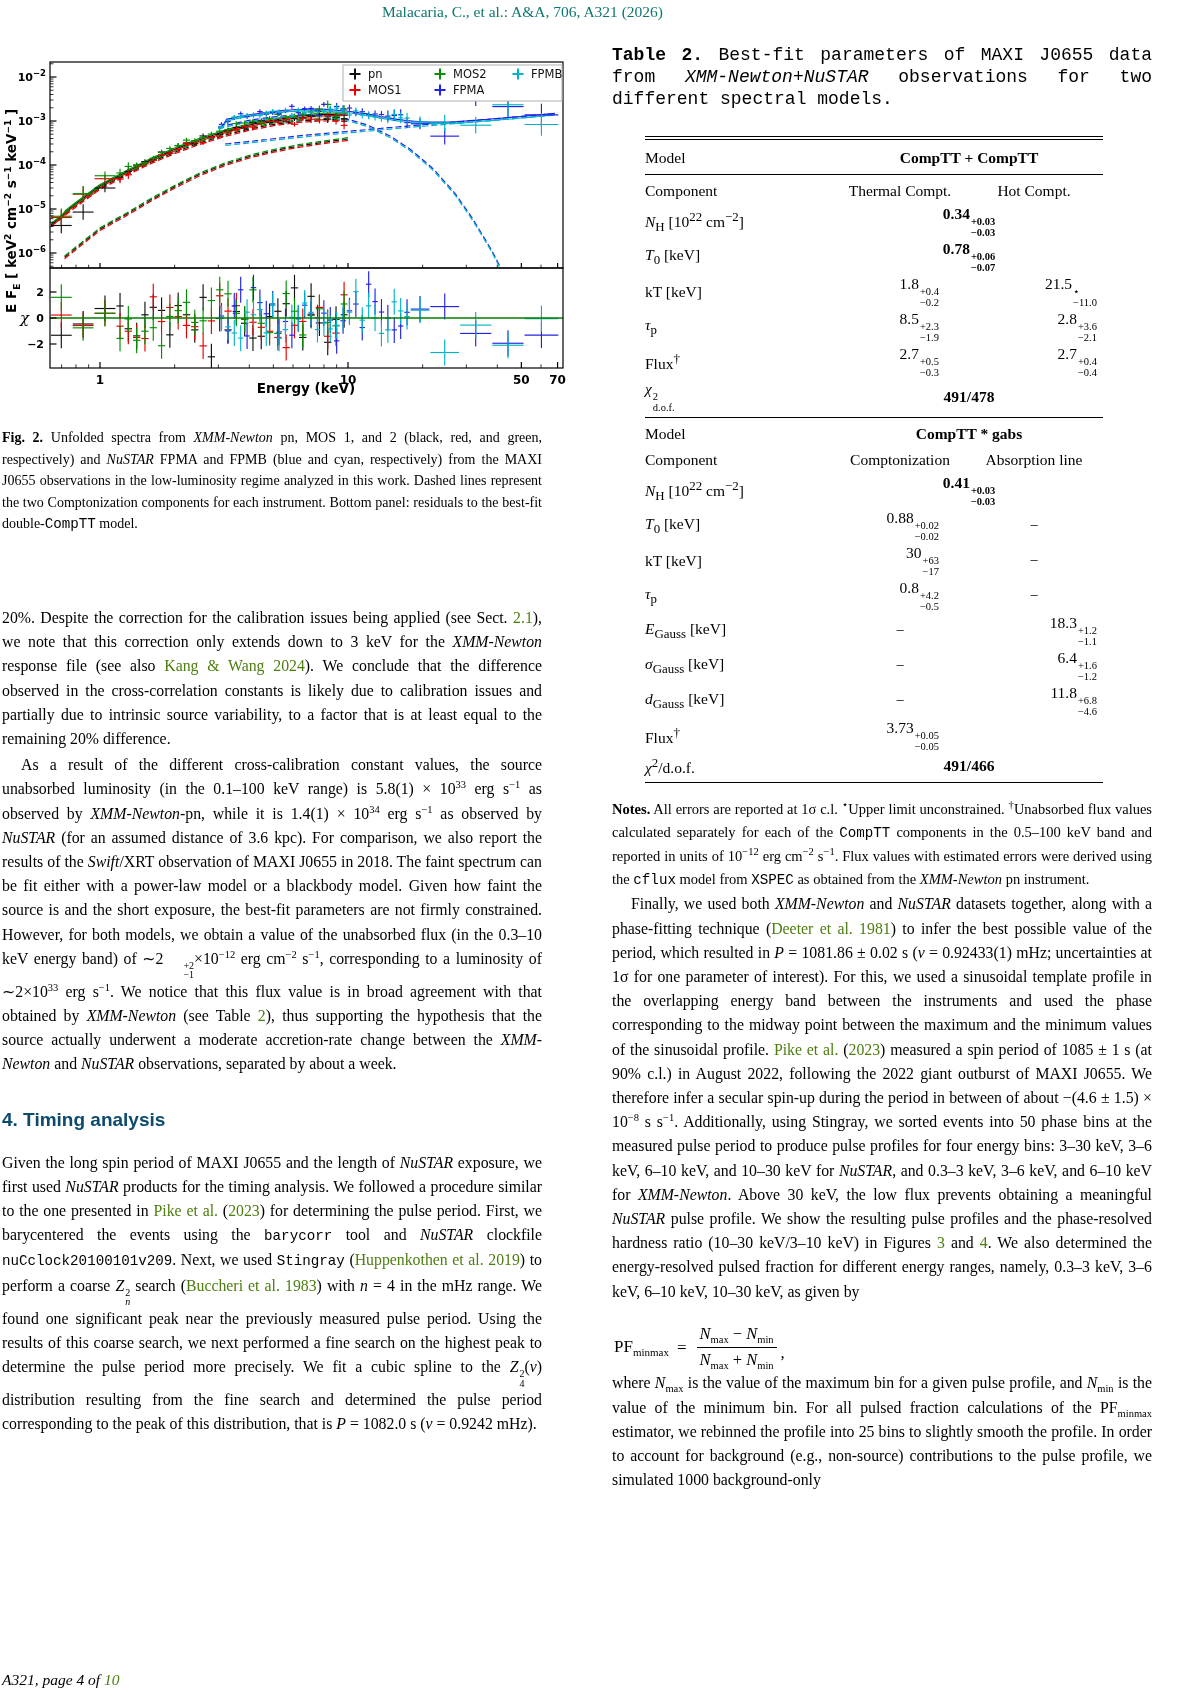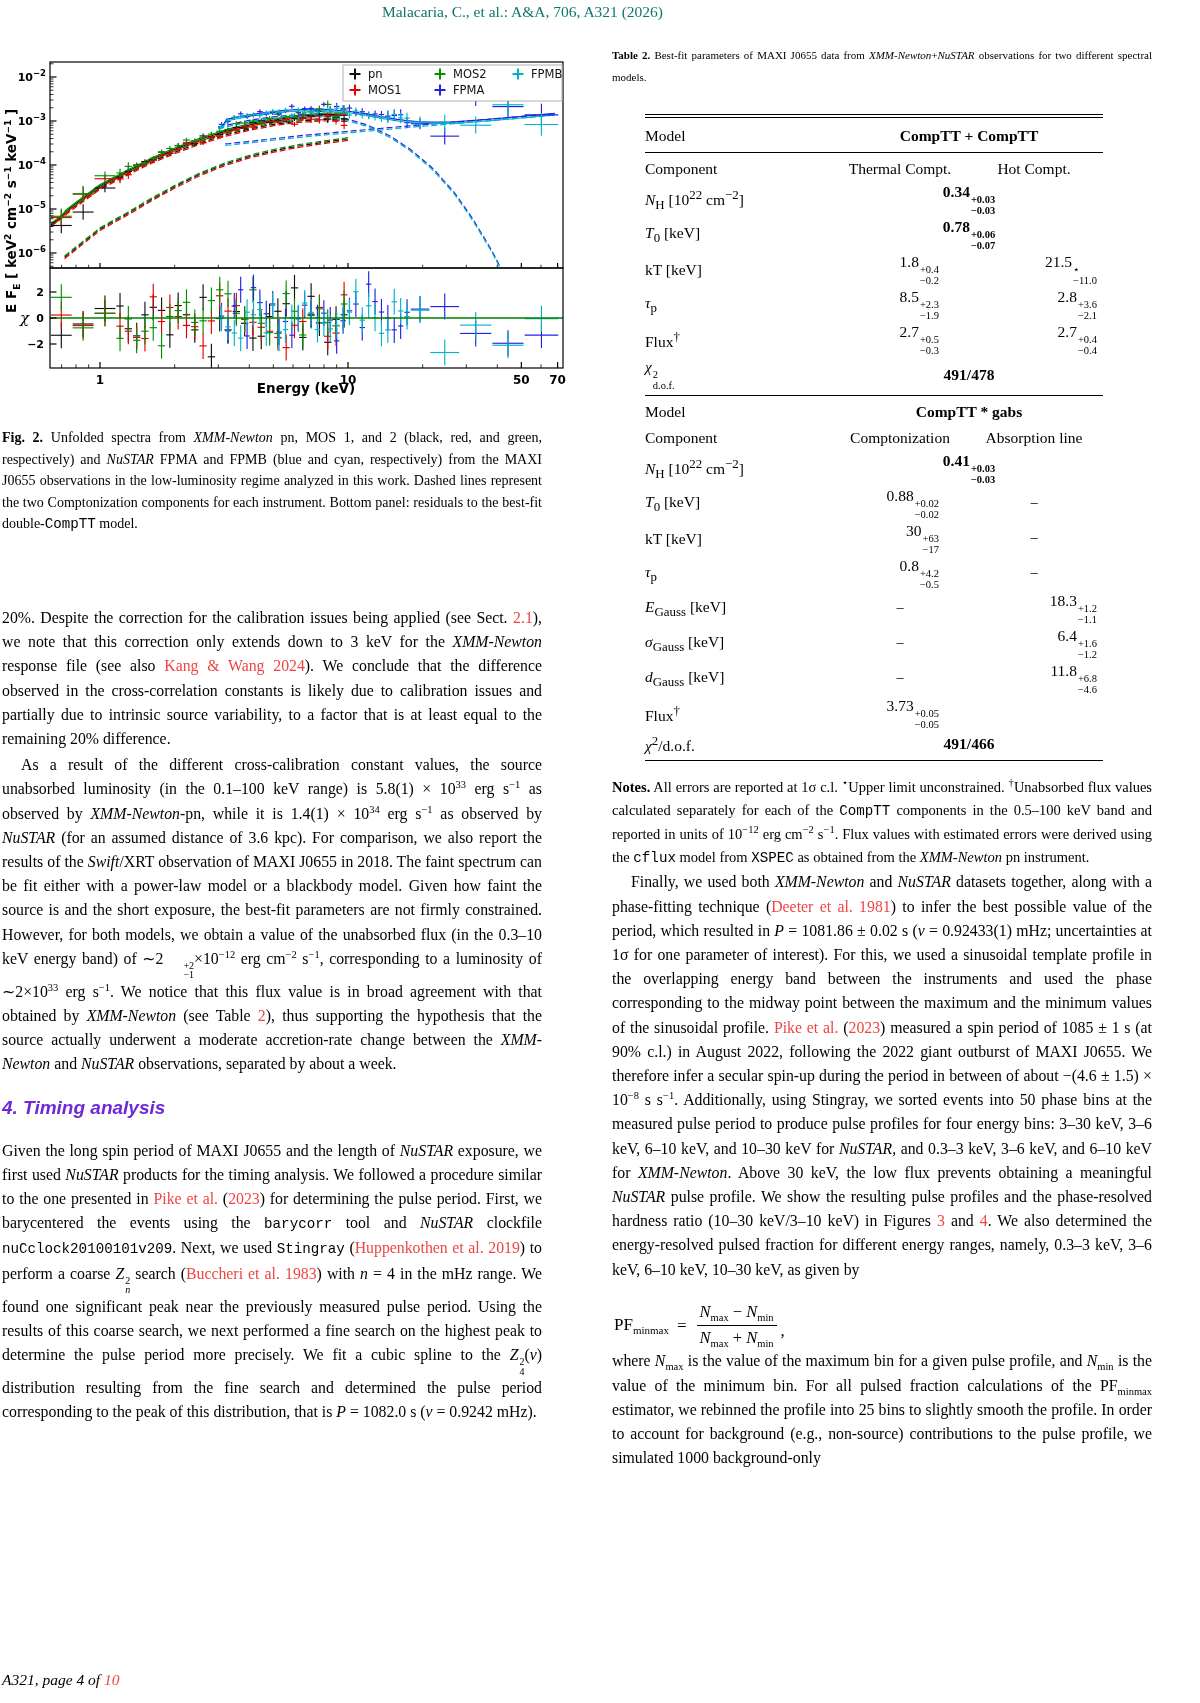--- a/index.html
+++ b/index.html
@@ -2,34 +2,34 @@
 <html><head>
 <meta charset="utf-8">
 <style>
   html,body{margin:0;padding:0;}
   body{width:1200px;height:1703px;background:#ffffff;position:relative;
        font-family:"Liberation Serif",serif;color:#000;}
   .page{position:absolute;inset:0;overflow:hidden;background:#fff;}
   .header{position:absolute;top:3px;left:0;width:1045px;text-align:center;
           font-size:15.5px;color:#0f766e;}
   .footer{position:absolute;left:2px;top:1671px;font-size:15.5px;font-style:italic;}
-  .lnk{color:#ef4444;}
+  .lnk{color:#4d7c0f;}
   .tt{font-family:"Liberation Mono","DejaVu Sans Mono",monospace;font-size:14.2px;}
   .body{font-size:15.8px;line-height:24.2px;text-align:justify;margin:0;}
   .body sup,.body sub,.notes sup,.notes sub,.tabcap sup{font-size:10.5px;line-height:0;}
   .indent{text-indent:19px;}
   .sechead{font-family:"Liberation Sans",sans-serif;font-size:19px;
-           margin:20px 0 20px 0;color:#6d28d9;font-style:italic;}
+           margin:32px 0 20px 0;color:#0c4a6e;}
   .figure{position:absolute;left:0;top:45px;width:566px;}
   .figcap{margin:26px 0 0 2px;width:540px;font-size:14px;line-height:21.5px;
           text-align:justify;}
   .leftcol{position:absolute;left:2px;top:606px;width:540px;}
   .leftcol p + p{margin-top:2px;}
   .rightcol{position:absolute;left:612px;top:44px;width:540px;}
-  .tabcap{font-size:11px;line-height:22px;text-align:justify;width:540px;}
+  .tabcap{font-size:18px;line-height:22px;text-align:justify;width:540px;font-family:Liberation Mono, monospace;}
   .tbl{margin:26px 0 0 33px;width:458px;font-size:15.5px;}
   .toprule{border-top:1.6px solid #000;border-bottom:1px solid #000;height:2.4px;
            margin-bottom:5px;}
   .rule{border-top:1.1px solid #000;margin:3px 0;}
   .tr{display:grid;grid-template-columns:190px 130px 138px;align-items:center;
       min-height:24px;padding:1px 0;}
   .tl{text-align:left;}
   .tc1{text-align:right;padding-right:26px;}
   .tc2{text-align:right;padding-right:6px;}
   .tc1.cdash,.tc2.cdash{text-align:center;padding-right:0;}

